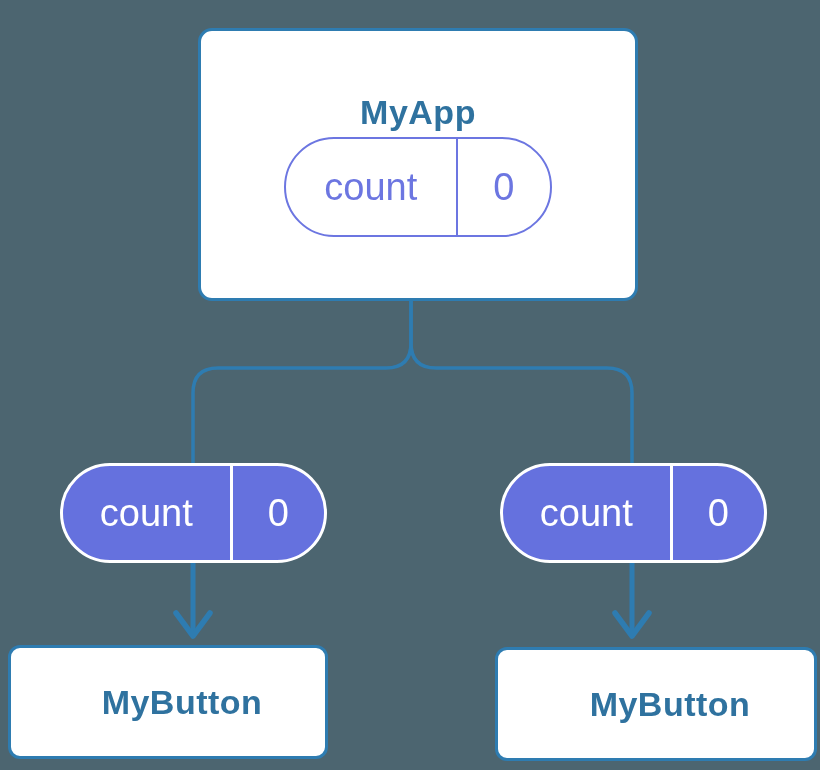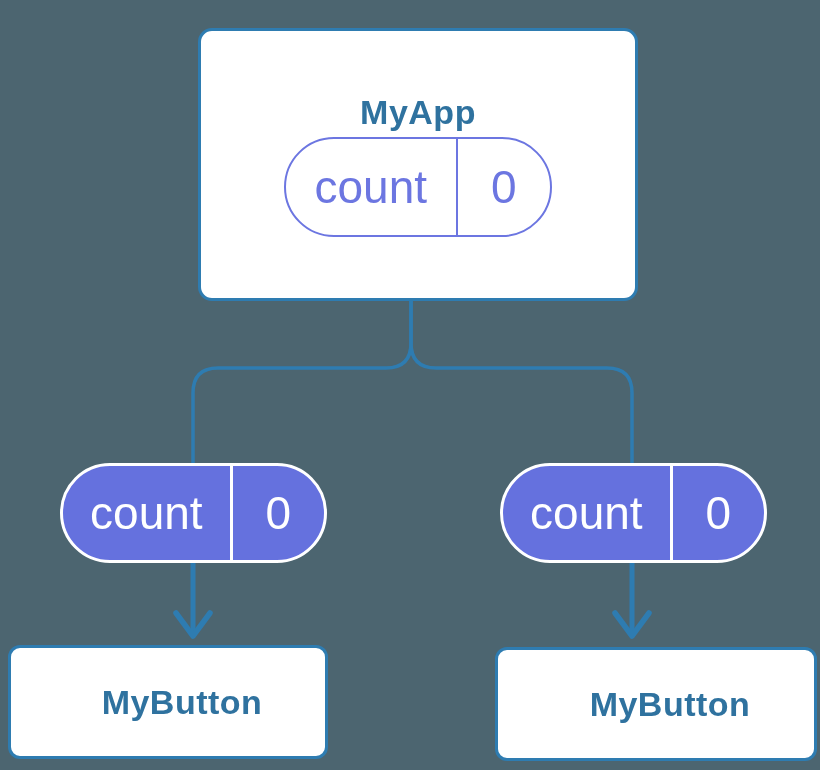--- a/index.html
+++ b/index.html
@@ -76,21 +76,21 @@
     letter-spacing: 0.5px;
     color: var(--node-text);
     line-height: 1.2;
   }
   .pill {
     display: flex;
     align-items: stretch;
     height: 100px;
     border-radius: 52px;
     overflow: hidden;
-    font-size: 46px;
+    font-size: 38px;
     line-height: 1;
   }
   .pill .seg {
     display: flex;
     align-items: center;
     justify-content: center;
   }
   .pill .seg-label { flex: 0 0 65%; }
   .pill .seg-value { flex: 1 1 auto; }
   .pill-outline {

